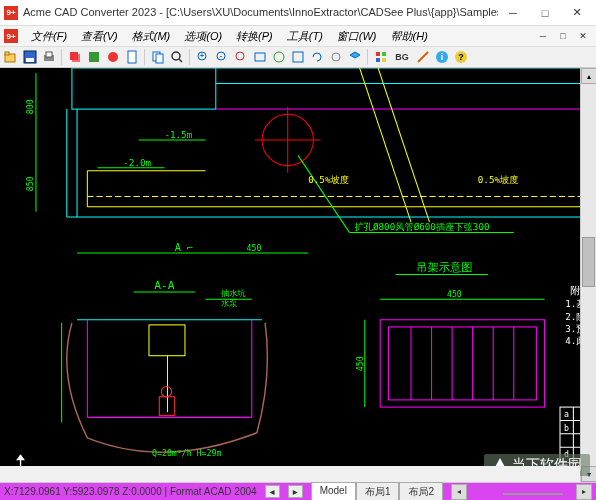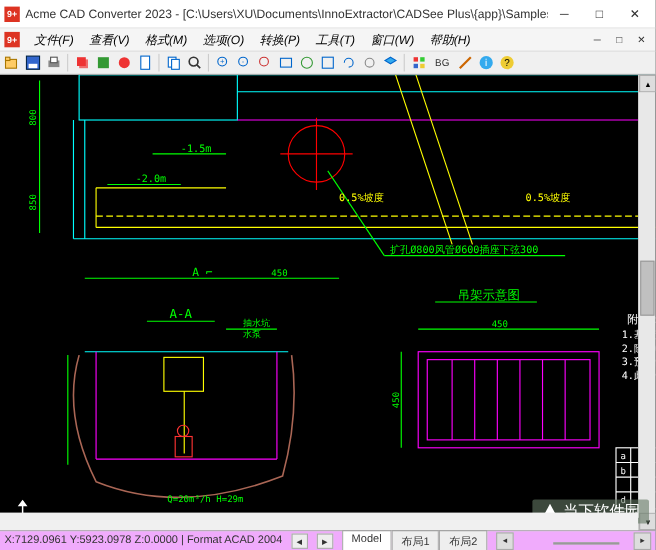--- a/index.html
+++ b/index.html
@@ -5,26 +5,26 @@
 * { margin:0; padding:0; box-sizing:border-box; font-family:"Microsoft YaHei","SimSun",sans-serif; }
 body { width:596px; height:500px; background:#fff; overflow:hidden; position:relative; }
 .titlebar { height:26px; background:#fff; border-bottom:1px solid #ddd; display:flex; align-items:center; padding:0 4px; font-size:11px; color:#333; }
 .app-icon { width:14px; height:14px; background:#d32; margin-right:5px; display:flex; align-items:center; justify-content:center; color:#fff; font-size:8px; font-weight:bold; }
 .title-text { flex:1; white-space:nowrap; overflow:hidden; }
 .win-controls { display:flex; gap:2px; }
 .win-btn { width:30px; height:20px; display:flex; align-items:center; justify-content:center; font-size:11px; color:#333; cursor:pointer; }
 .menubar { height:20px; background:#f5f5f5; display:flex; align-items:center; padding:0 4px; font-size:11px; gap:2px; }
 .menu-item { padding:1px 6px; cursor:pointer;font-style:italic; }
 .toolbar { height:22px; background:#f0f0f0; border-top:1px solid #ddd; border-bottom:1px solid #ccc; display:flex; align-items:center; padding:0 2px; gap:1px; }
-.tool-btn { width:18px; height:18px; display:flex; align-items:center; justify-content:center; cursor:pointer; border:1px solid transparent; }
+.tool-btn { width:18px; height:18px; display:flex; align-items:center; justify-content:center; cursor:pointer; border:1px solid transparent;font-weight:bold; }
 .tool-sep { width:2px; height:16px; border-left:1px solid #ccc; margin:0 2px; }
 .canvas-wrap { position:relative; background:#000; height:414px; overflow:hidden; }
 .canvas { position:absolute; inset:0; }
 .watermark { position:absolute; right:6px; bottom:6px; font-size:14px; color:#fff; background:rgba(100,120,100,.6); padding:2px 8px; border-radius:2px; display:flex; align-items:center; gap:4px; }
-.statusbar { height:18px; background:#f0abfc; border-top:1px solid #ccc; display:flex; align-items:center; padding:0 4px; font-size:10px; color:#333; gap:8px; }
+.statusbar { height:18px; background:#d946ef; border-top:1px solid #ccc; display:flex; align-items:center; padding:0 4px; font-size:10px; color:#333; gap:8px; }
 .status-left { flex:1; white-space:nowrap; }
 .status-tabs { display:flex; gap:0; }
 .stab { border:1px solid #aaa; padding:2px 8px; background:#eee; font-size:10px; cursor:pointer; }
 .stab.active { background:#fff; }
 .status-arrow { padding:0 4px; cursor:pointer; border:1px solid #aaa; background:#eee; }
 .scrollbar-v { position:absolute; right:0; top:0; bottom:0; width:16px; background:#f0f0f0; border-left:1px solid #ccc; display:flex; flex-direction:column; }
 .scrollbar-h-wrap { height:16px; background:#f0f0f0; display:flex; }
 .sb-btn { width:16px; height:16px; background:#ddd; border:1px solid #aaa; display:flex; align-items:center; justify-content:center; font-size:8px; cursor:pointer; }
 .sb-track-v { flex:1; background:#e8e8e8; position:relative; }
 .sb-thumb-v { position:absolute; left:1px; right:1px; top:40%; height:50px; background:#c0c0c0; border:1px solid #999; }

